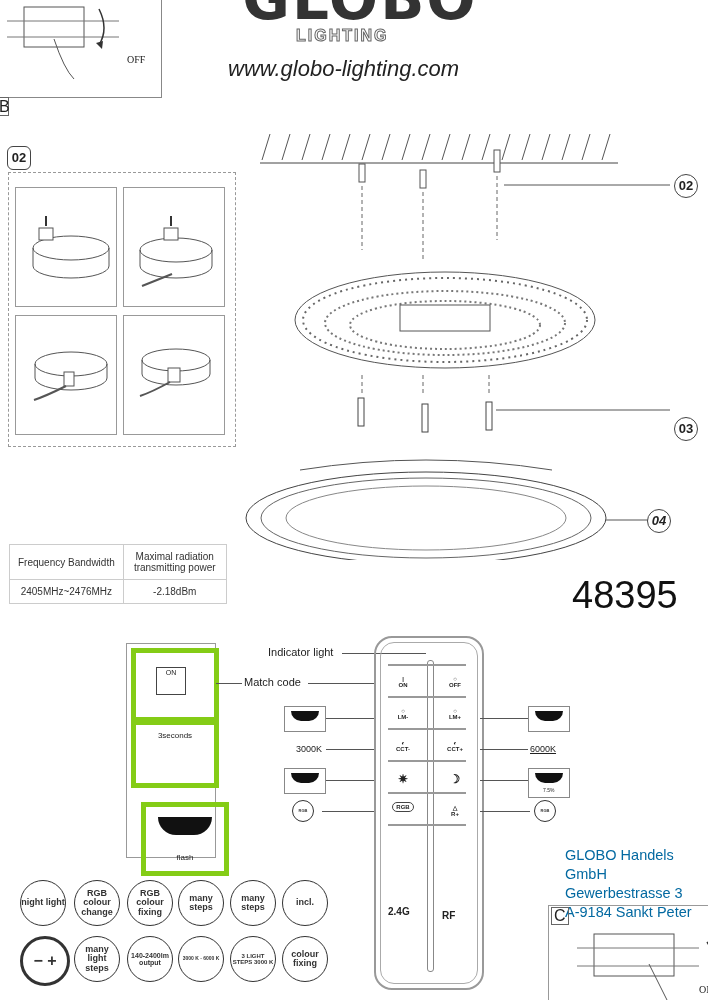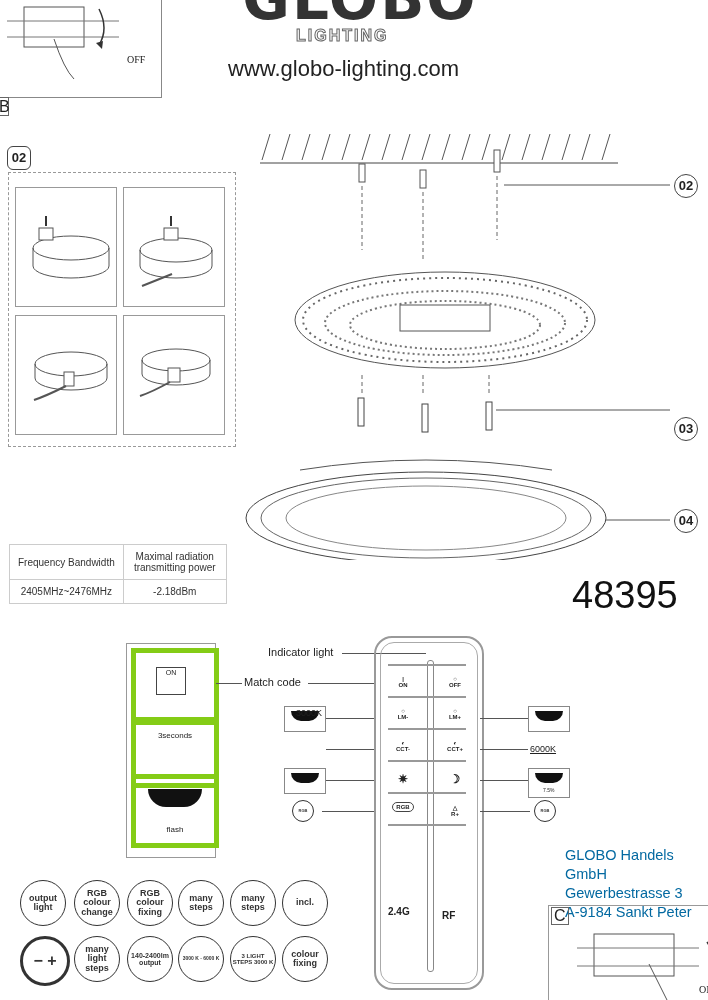--- a/index.html
+++ b/index.html
@@ -1,21 +1,21 @@
 <!DOCTYPE html>
 <html><head>
 <meta charset="utf-8">
 <style>
   html,body{margin:0;padding:0;background:#fff;}
   body{width:708px;height:1000px;position:relative;overflow:hidden;font-family:"Liberation Sans",sans-serif;color:#222;}
   .abs{position:absolute;}
   .panelA{left:-2px;top:-2px;width:162px;height:98px;border:1px solid #888;}
   .logo{left:230px;top:-30px;width:260px;text-align:center;font-family:"DejaVu Sans",sans-serif;font-weight:bold;font-size:58px;letter-spacing:2px;color:#333;line-height:1;}
   .logo-sub{left:296px;top:27px;font-size:16px;letter-spacing:2px;color:#fff;-webkit-text-stroke:1px #666;font-weight:bold;}
-  .url{left:228px;top:56px;font-size:22px;color:#222;}
+  .url{left:228px;top:56px;font-size:22px;color:#222;font-style:italic;}
   .labelB{left:-2px;top:97px;width:9px;height:17px;border:1px solid #666;font-size:16px;line-height:17px;}
   .callout{width:22px;height:22px;border:1px solid #444;border-radius:50%;font-size:13px;font-weight:bold;text-align:center;line-height:22px;background:#fff;}
   .dashbox{left:8px;top:172px;width:226px;height:273px;border:1px dashed #999;}
   .mini{position:absolute;width:100px;height:118px;border:1px solid #999;background:#fff;}
   .lead{position:absolute;height:1px;background:#555;}
   .table{left:9px;top:544px;border-collapse:collapse;font-size:10px;padding-left:17px;}
   .table td{border:1px solid #ccc;padding:6px 8px;text-align:center;color:#333;}
   .model{left:572px;top:574px;font-size:38px;color:#111;}
   .match-box{left:126px;top:643px;width:88px;height:213px;border:1px solid #999;}
   .mstep{position:absolute;left:4px;width:78px;border:5px solid #84cc16;font-size:8px;text-align:center;}
@@ -101,21 +101,21 @@
   </g>
   <line x1="256" y1="290" x2="430" y2="290" stroke="#555"></line>
   <ellipse cx="186" cy="398" rx="180" ry="46" fill="#fff" stroke="#444"></ellipse>
   <ellipse cx="186" cy="398" rx="165" ry="40" fill="none" stroke="#666"></ellipse>
   <ellipse cx="186" cy="398" rx="140" ry="32" fill="none" stroke="#888"></ellipse>
   <path d="M60 350 q126 -20 252 0" fill="none" stroke="#555"></path>
   <line x1="366" y1="400" x2="430" y2="400" stroke="#555"></line>
 </svg>
 <div class="abs callout" style="left:674px;top:174px;">02</div>
 <div class="abs callout" style="left:674px;top:417px;">03</div>
-<div class="abs callout" style="left:674px;top:509px;">04</div>
+<div class="abs callout" style="left:647px;top:509px;font-style:italic;">04</div>
 
 <div class="abs callout" style="left:7px;top:146px;border-radius:6px;">02</div>
 <div class="abs dashbox">
   <div class="mini" style="left:6px;top:14px;">
     <svg width="100" height="118">
         <ellipse cx="55" cy="60" rx="38" ry="12" fill="none" stroke="#555"></ellipse>
         <path d="M17 60 v18 a38 12 0 0 0 76 0 v-18" fill="none" stroke="#555"></path>
         <rect x="23" y="40" width="14" height="12" fill="#fff" stroke="#555"></rect>
         <line x1="30" y1="28" x2="30" y2="38" stroke="#333" stroke-width="2"></line>
       </svg>
@@ -162,21 +162,21 @@
 
 <div class="abs model">48395</div>
 
 <div class="abs match-box">
   <div class="mstep" style="top:4px;height:64px;">
     <div style="position:absolute;left:20px;top:14px;width:28px;height:26px;border:1px solid #444;"><span style="font-size:7px;">ON</span></div>
   </div>
   <div class="mstep" style="top:76px;height:58px;">
     <div style="margin-top:6px;">3seconds</div>
   </div>
-  <div class="mstep" style="top:130px;height:64px;">
+  <div class="mstep" style="top:158px;height:64px;margin-left:10px;">
     <div style="width:54px;height:18px;background:#111;margin:10px auto 0;border-radius:0 0 27px 27px;"></div>
     <div style="margin-top:18px;">flash</div>
   </div>
 </div>
 
 <div class="abs" style="left:268px;top:646px;font-size:11px;">Indicator light</div>
 <div class="lead" style="left:342px;top:653px;width:84px;"></div>
 <div class="abs" style="left:244px;top:676px;font-size:11px;">Match code</div>
 <div class="lead" style="left:216px;top:683px;width:26px;"></div>
 <div class="lead" style="left:308px;top:683px;width:66px;"></div>
@@ -201,21 +201,21 @@
   <div class="rbtn" style="left:60px;top:166px;">△<br><span>R+</span></div>
   <div class="rsep" style="top:186px;"></div>
   <div class="abs" style="left:12px;top:268px;font-size:10px;font-weight:bold;">2.4G</div>
   <div class="abs" style="left:66px;top:272px;font-size:10px;font-weight:bold;">RF</div>
 </div>
 
 <div class="side-lamp" style="left:284px;top:706px;">
     <div class="lamp-dome"></div>
   </div>
 <div class="lead" style="left:326px;top:718px;width:48px;"></div>
-<div class="side-txt" style="left:296px;top:708px;">3000K</div>
+<div class="side-txt" style="left:296px;top:744px;">3000K</div>
 <div class="lead" style="left:326px;top:749px;width:48px;"></div>
 <div class="side-lamp" style="left:284px;top:768px;">
     <div class="lamp-dome"></div>
   </div>
 <div class="lead" style="left:326px;top:780px;width:48px;"></div>
 <div class="icircle" style="left:292px;top:800px;width:20px;height:20px;font-size:4px;border-width:1px;">RGB</div>
 <div class="lead" style="left:322px;top:811px;width:52px;"></div>
 
 <div class="lead" style="left:480px;top:718px;width:48px;"></div>
 <div class="side-lamp" style="left:528px;top:706px;">
@@ -224,21 +224,21 @@
 <div class="lead" style="left:480px;top:749px;width:48px;"></div>
 <div class="side-txt" style="left:530px;top:744px;text-decoration:underline;">6000K</div>
 <div class="lead" style="left:480px;top:780px;width:48px;"></div>
 <div class="side-lamp" style="left:528px;top:768px;height:28px;">
     <div class="lamp-dome"></div>
     <span style="position:absolute;left:14px;top:18px;font-size:5px;">7.5%</span>
   </div>
 <div class="lead" style="left:480px;top:811px;width:50px;"></div>
 <div class="icircle" style="left:534px;top:800px;width:20px;height:20px;font-size:4px;border-width:1px;">RGB</div>
 
-<div class="icircle" style="left:20px;top:880px;">output light</div>
+<div class="icircle" style="left:20px;top:880px;">night light</div>
 <div class="icircle" style="left:74px;top:880px;">RGB colour change</div>
 <div class="icircle" style="left:127px;top:880px;">RGB colour fixing</div>
 <div class="icircle" style="left:178px;top:880px;">many steps</div>
 <div class="icircle" style="left:230px;top:880px;">many steps</div>
 <div class="icircle" style="left:282px;top:880px;">incl.</div>
 
 <div class="icircle" style="left:20px;top:936px;border-width:3px;font-size:16px;">− +</div>
 <div class="icircle" style="left:74px;top:936px;">many light steps</div>
 <div class="icircle" style="left:127px;top:936px;font-size:7px;">140-2400lm output</div>
 <div class="icircle" style="left:178px;top:936px;font-size:5px;">3000 K - 6000 K</div>

